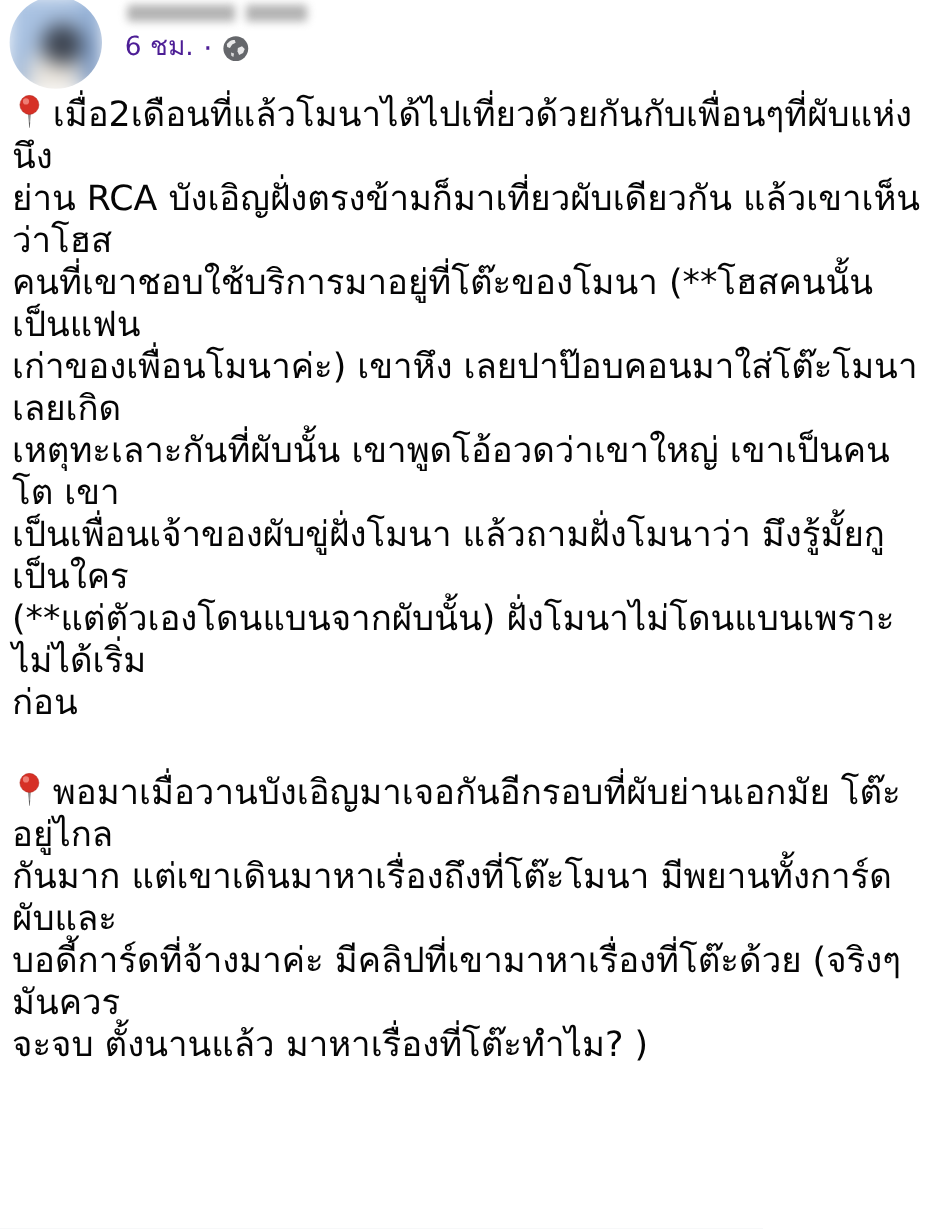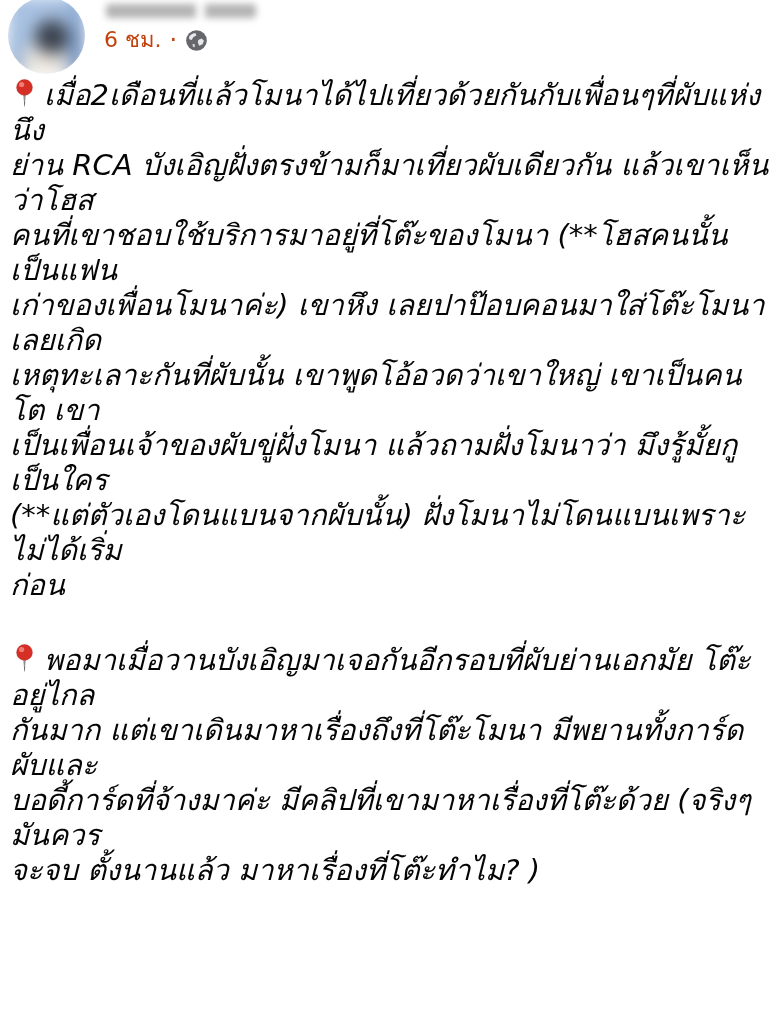--- a/index.html
+++ b/index.html
@@ -54,40 +54,39 @@
     background: linear-gradient(90deg,
       #9a9a9a 0 60%, rgba(154,154,154,0) 60% 66%, #9a9a9a 66% 100%);
   }
   .meta-row {
     position: absolute;
     left: 104px;
     top: 26px;
     display: flex;
     align-items: center;
     gap: 8px;
-    color: #c2410c;
+    color: #4c1d95;
     font-size: 22px;
     line-height: 28px;
   }
   .meta-sep {
     font-size: 24px;
     line-height: 24px;
   }
   .globe-icon svg { display: block; }
 
   
   .post-body {
     padding: 2px 8px 0 10px;
     font-size: 29px;
     line-height: 35px;
     letter-spacing: 0;
   }
   .para {
     margin: 0 0 40px 0;
-    font-style: italic;
   }
   .para:last-child { margin-bottom: 0; }
   .para-text {
     white-space: pre-line;
   }
   .pin-icon {
     display: inline-block;
     vertical-align: -3px;
     margin: 0 9px 0 4px;
   }

